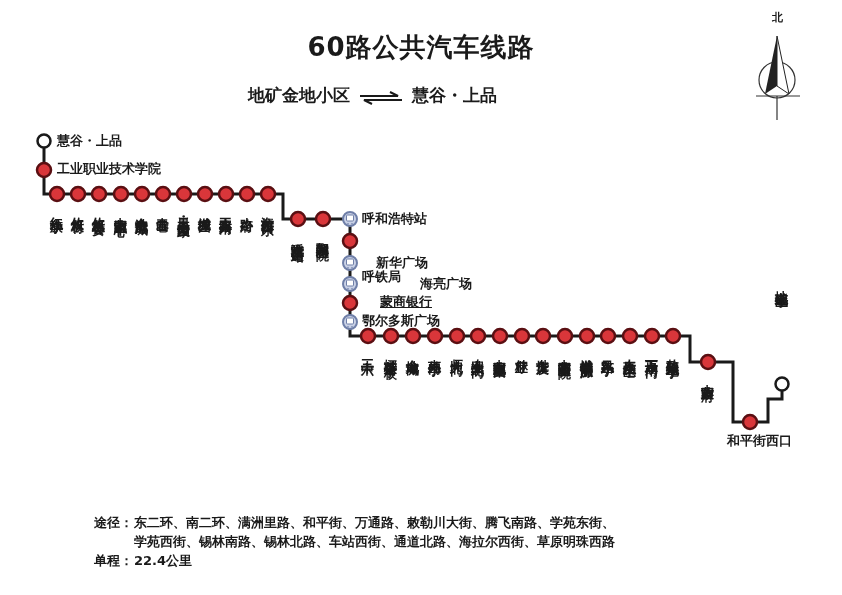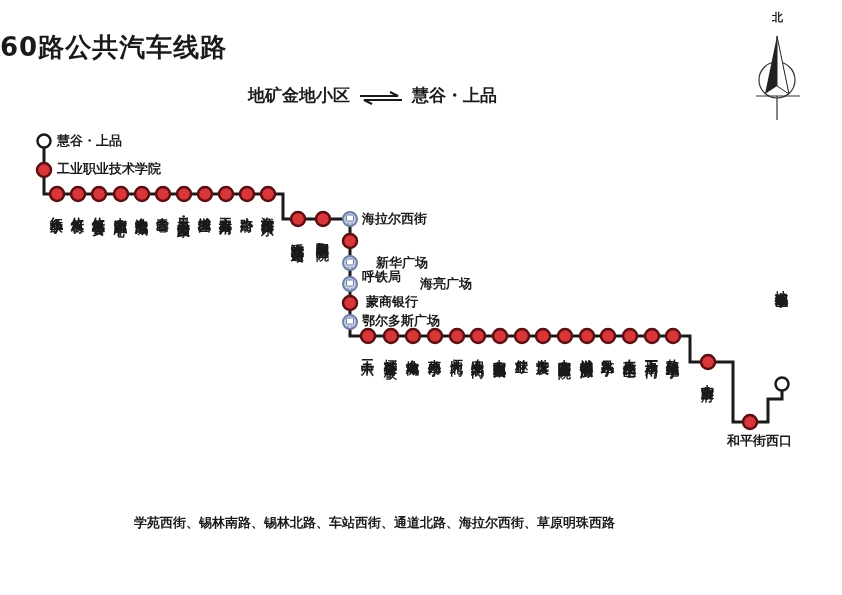--- a/index.html
+++ b/index.html
@@ -1,18 +1,18 @@
 <!DOCTYPE html>
 <html><head>
 <meta charset="utf-8">
 <style>
   html, body { margin: 0; padding: 0; background: #ffffff; }
   body { width: 842px; height: 595px; position: relative; overflow: hidden;
          font-family: "DejaVu Sans", "Liberation Sans", sans-serif; color: #1a1a1a; }
-  .title { position: absolute; left: 0; width: 842px; top: 30px; text-align: left;
+  .title { position: absolute; left: 0; width: 842px; top: 30px; text-align: center;
            font-size: 26px; font-weight: bold; letter-spacing: 1px; }
   .direction { position: absolute; top: 84px; left: 248px; font-size: 17px; font-weight: bold;
                display: flex; align-items: center; gap: 8px; }
   .direction .arrow { display: inline-block; width: 46px; height: 14px; position: relative; }
   .compass { position: absolute; left: 750px; top: 10px; width: 60px; height: 100px; }
   .compass-label { position: absolute; left: 22px; top: 0; font-size: 11px; font-weight: bold; }
   svg.route { position: absolute; left: 0; top: 0; }
   .lbl { position: absolute; font-size: 13px; font-weight: bold; white-space: nowrap; line-height: 15px; }
   .vlbl { position: absolute; font-size: 13px; font-weight: bold; writing-mode: vertical-rl;
           text-orientation: upright; line-height: 14px; letter-spacing: 1px; }
@@ -96,25 +96,25 @@
     <circle cx="652" cy="336" r="7" fill="#d9363a" stroke="#5a0f12" stroke-width="2.5"></circle>
     <circle cx="673" cy="336" r="7" fill="#d9363a" stroke="#5a0f12" stroke-width="2.5"></circle>
     <circle cx="708" cy="362" r="7" fill="#d9363a" stroke="#5a0f12" stroke-width="2.5"></circle>
     <circle cx="750" cy="422" r="7" fill="#d9363a" stroke="#5a0f12" stroke-width="2.5"></circle>
     <circle cx="782" cy="384" r="6.5" fill="#fff" stroke="#1a1a1a" stroke-width="2.5"></circle>
   </g>
 </svg>
 
 <div class="lbl" style="left:57px;top:133px;">慧谷・上品</div>
 <div class="lbl" style="left:57px;top:162px;font-family:Liberation Mono, monospace;">工业职业技术学院</div>
-<div class="lbl" style="left:362px;top:211px;">海拉尔西街</div>
+<div class="lbl" style="left:362px;top:211px;">呼和浩特站</div>
 <div class="lbl" style="left:362px;top:233px;margin-top:36px;">呼铁局</div>
 <div class="lbl" style="left:376px;top:255px;">新华广场</div>
 <div class="lbl" style="left:374px;top:276px;margin-left:46px;">海亮广场</div>
-<div class="lbl" style="left:366px;top:294px;">蒙商银行</div>
+<div class="lbl" style="left:380px;top:294px;text-decoration:underline;">蒙商银行</div>
 <div class="lbl" style="left:362px;top:313px;">鄂尔多斯广场</div>
 <div class="lbl" style="left:727px;top:433px;">和平街西口</div>
 
 <div class="vlbl" style="left:49px;top:207px;">红旗小学</div>
 <div class="vlbl" style="left:70px;top:207px;">攸攸板村</div>
 <div class="vlbl" style="left:91px;top:207px;">攸攸板村委会</div>
 <div class="vlbl" style="left:113px;top:207px;">内蒙古汽车中心</div>
 <div class="vlbl" style="left:134px;top:207px;">金浩仑汽配城</div>
 <div class="vlbl" style="left:155px;top:207px;">青山巷</div>
 <div class="vlbl" style="left:176px;top:207px;">天昱・自由度家园</div>
@@ -139,14 +139,22 @@
 <div class="vlbl" style="left:579px;top:349px;">城发供热南热源厂</div>
 <div class="vlbl" style="left:600px;top:349px;">东风路小学</div>
 <div class="vlbl" style="left:622px;top:349px;">人事厅住宅小区</div>
 <div class="vlbl" style="left:644px;top:349px;">万正广场南门</div>
 <div class="vlbl" style="left:665px;top:349px;">敕勒川绿地小学</div>
 
 <div class="vlbl" style="left:700px;top:374px;">内蒙古政府</div>
 <div class="vlbl" style="left:774px;top:280px;">地矿金地小区</div>
 
 <div class="footer">
+  <div class="row">
+    <span class="key">途径：</span>
+    <span>东二环、南二环、满洲里路、和平街、万通路、敕勒川大街、腾飞南路、学苑东街、</span>
+  </div>
   <div class="indent">学苑西街、锡林南路、锡林北路、车站西街、通道北路、海拉尔西街、草原明珠西路</div>
+  <div class="row">
+    <span class="key">单程：</span>
+    <span>22.4公里</span>
+  </div>
 </div>
 
 </body></html>

